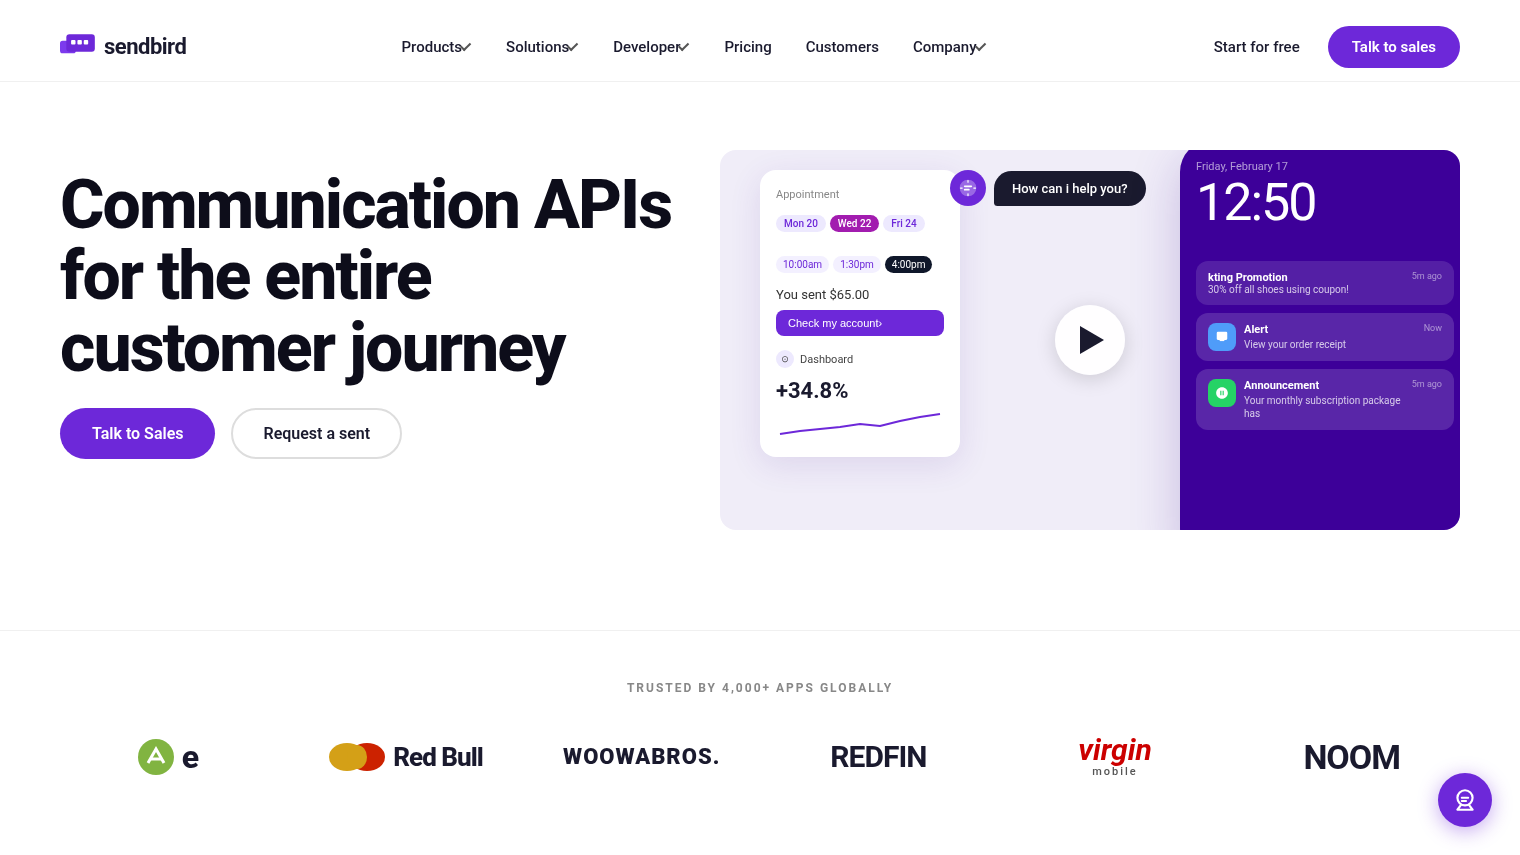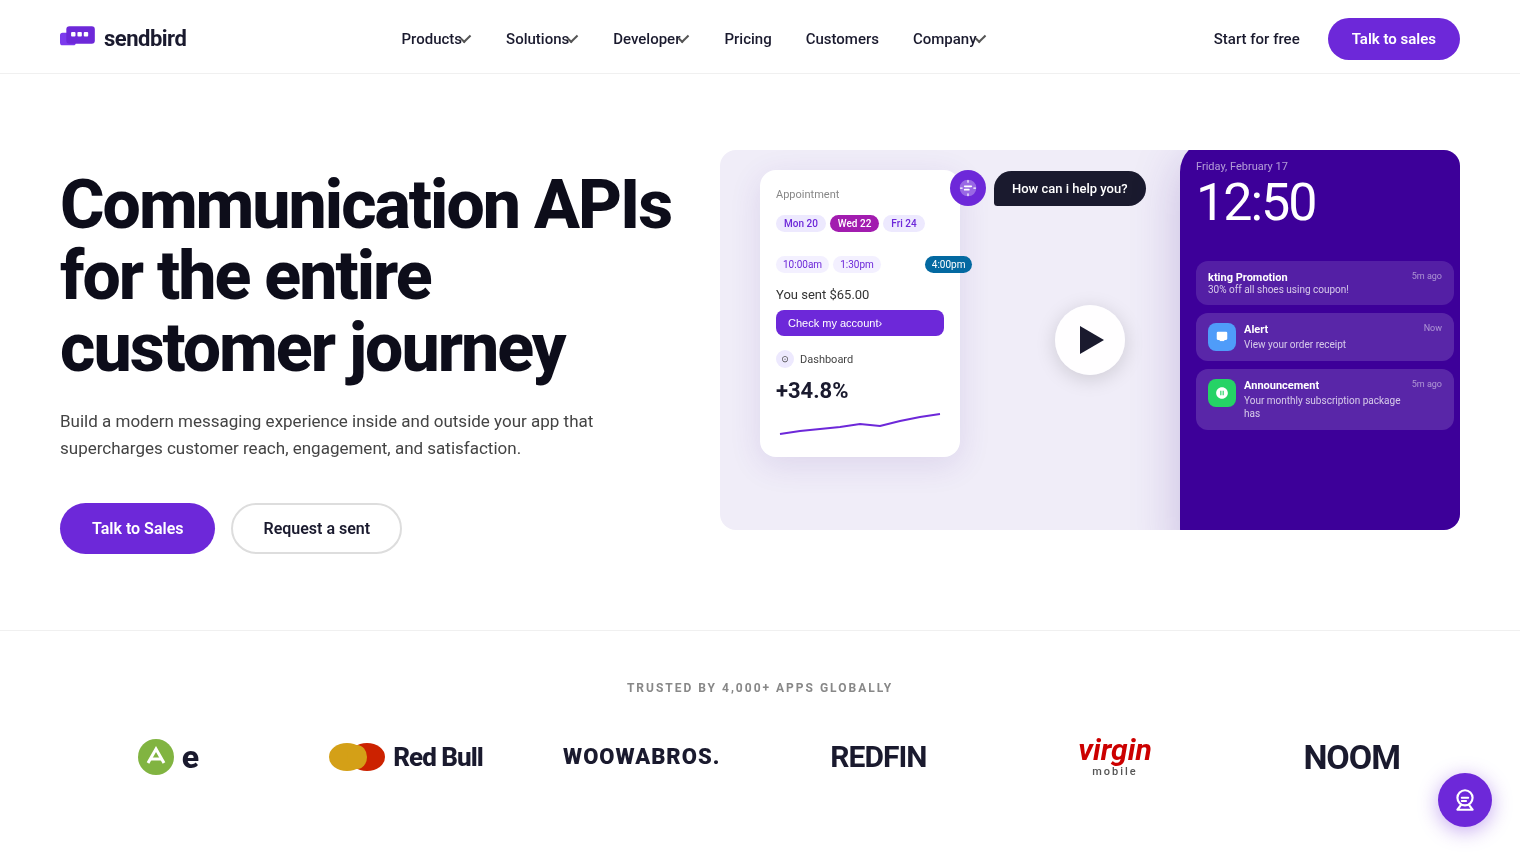--- a/index.html
+++ b/index.html
@@ -12,21 +12,21 @@
 
     
     nav {
       display: flex;
       align-items: center;
       justify-content: space-between;
       padding: 0 60px;
       height: 70px;
       border-bottom: 1px solid #f0f0f0;
       position: sticky;
-      top: 4px;
+      top: 12px;
       background: #fff;
       z-index: 100;
     }
     .nav-logo {
       display: flex;
       align-items: center;
       gap: 6px;
       text-decoration: none;
     }
     .nav-logo-icon {
@@ -189,23 +189,22 @@
       margin-bottom: 14px;
     }
     .time-pill {
       background: #f3f0ff;
       color: #6d28d9;
       border-radius: 20px;
       padding: 3px 7px;
       font-size: 10px;
     }
     .time-pill.active {
-      background: #0369a1;
-      color: #fff;
-      margin-left: 40px;
+      background: #0f172a;
+      color: #fff;
     }
     .sent-amount {
       font-size: 13px;
       color: #333;
       margin-bottom: 8px;
     }
     .check-btn {
       background: #6d28d9;
       color: #fff;
       border: none;
@@ -521,21 +520,20 @@
   </div>
 </nav>
 
 <section class="hero">
   <div class="hero-left">
     <h1 class="hero-title">
       <span>Communication APIs</span><br>
       <span>for the entire</span><br>
       <span>customer journey</span>
     </h1>
-    <p class="hero-subtitle">Build a modern messaging experience inside and outside your app that supercharges customer reach, engagement, and satisfaction.</p>
     <div class="hero-buttons">
       <a href="#" class="btn-hero-primary">Talk to Sales</a>
       <a href="#" class="btn-hero-secondary">Request a sent</a>
     </div>
   </div>
 
   <div class="hero-right">
 
     <div class="hero-card-left">
       <div class="card-label">Appointment</div>

